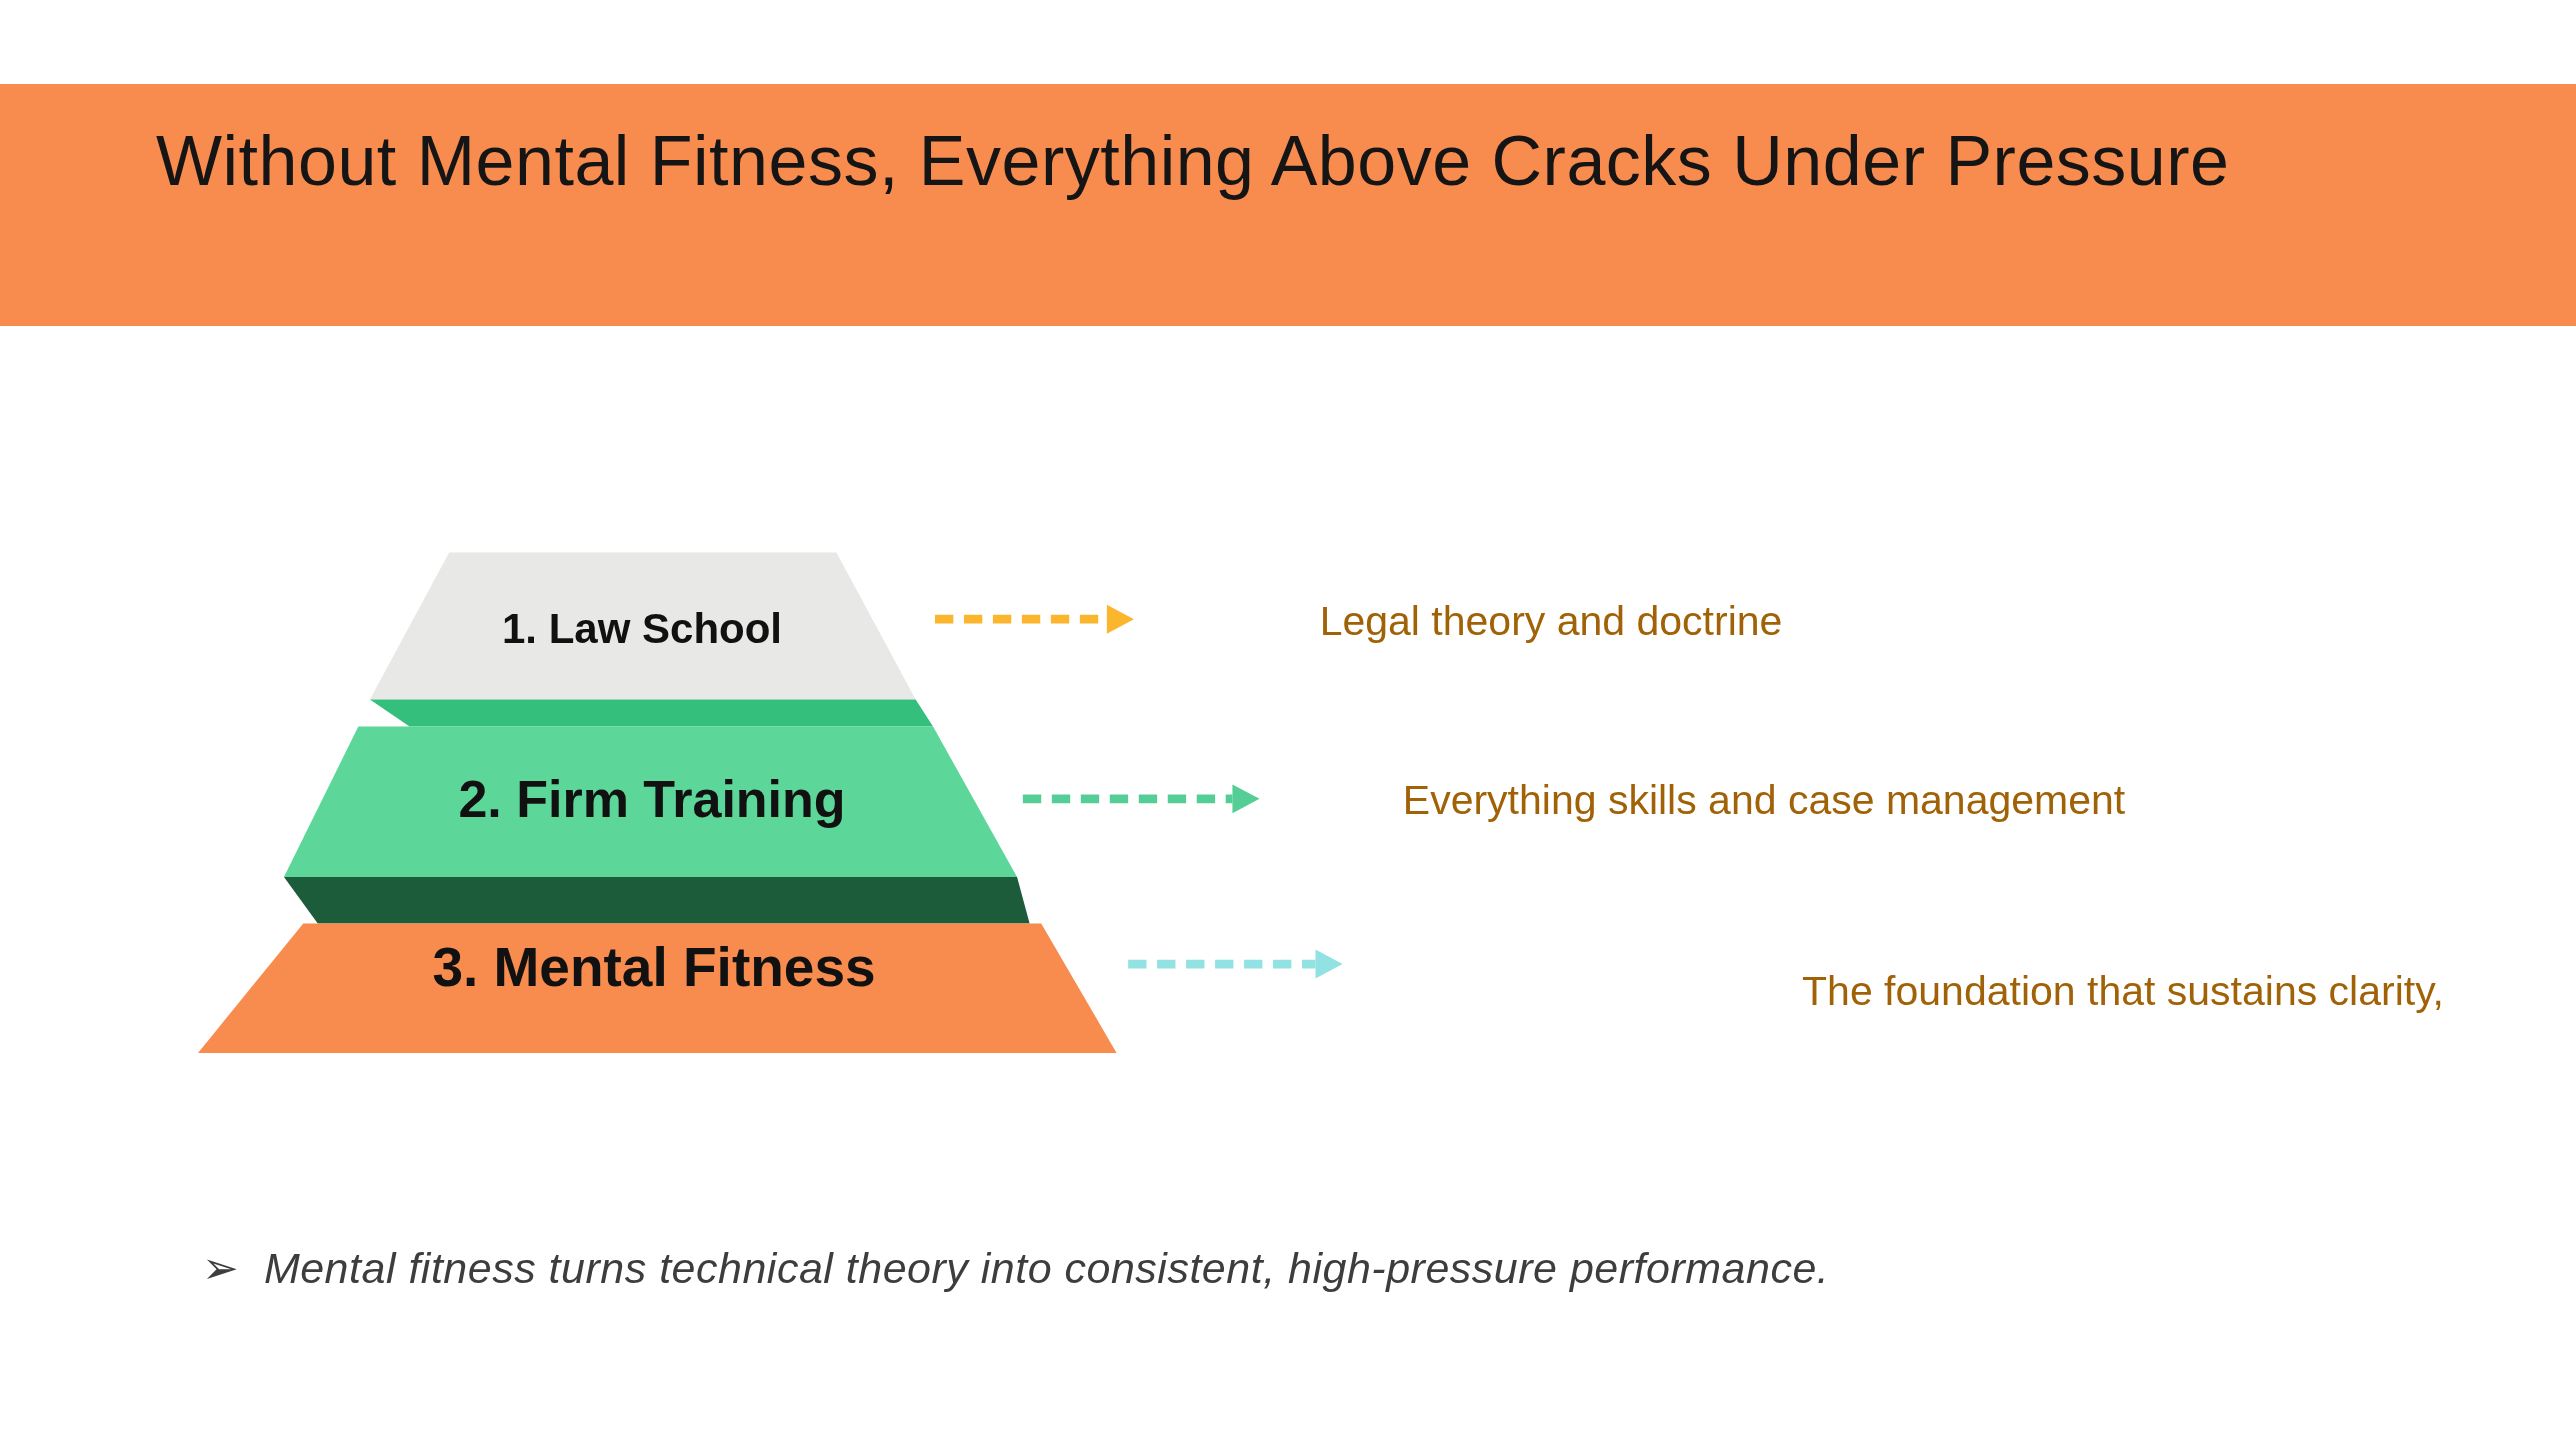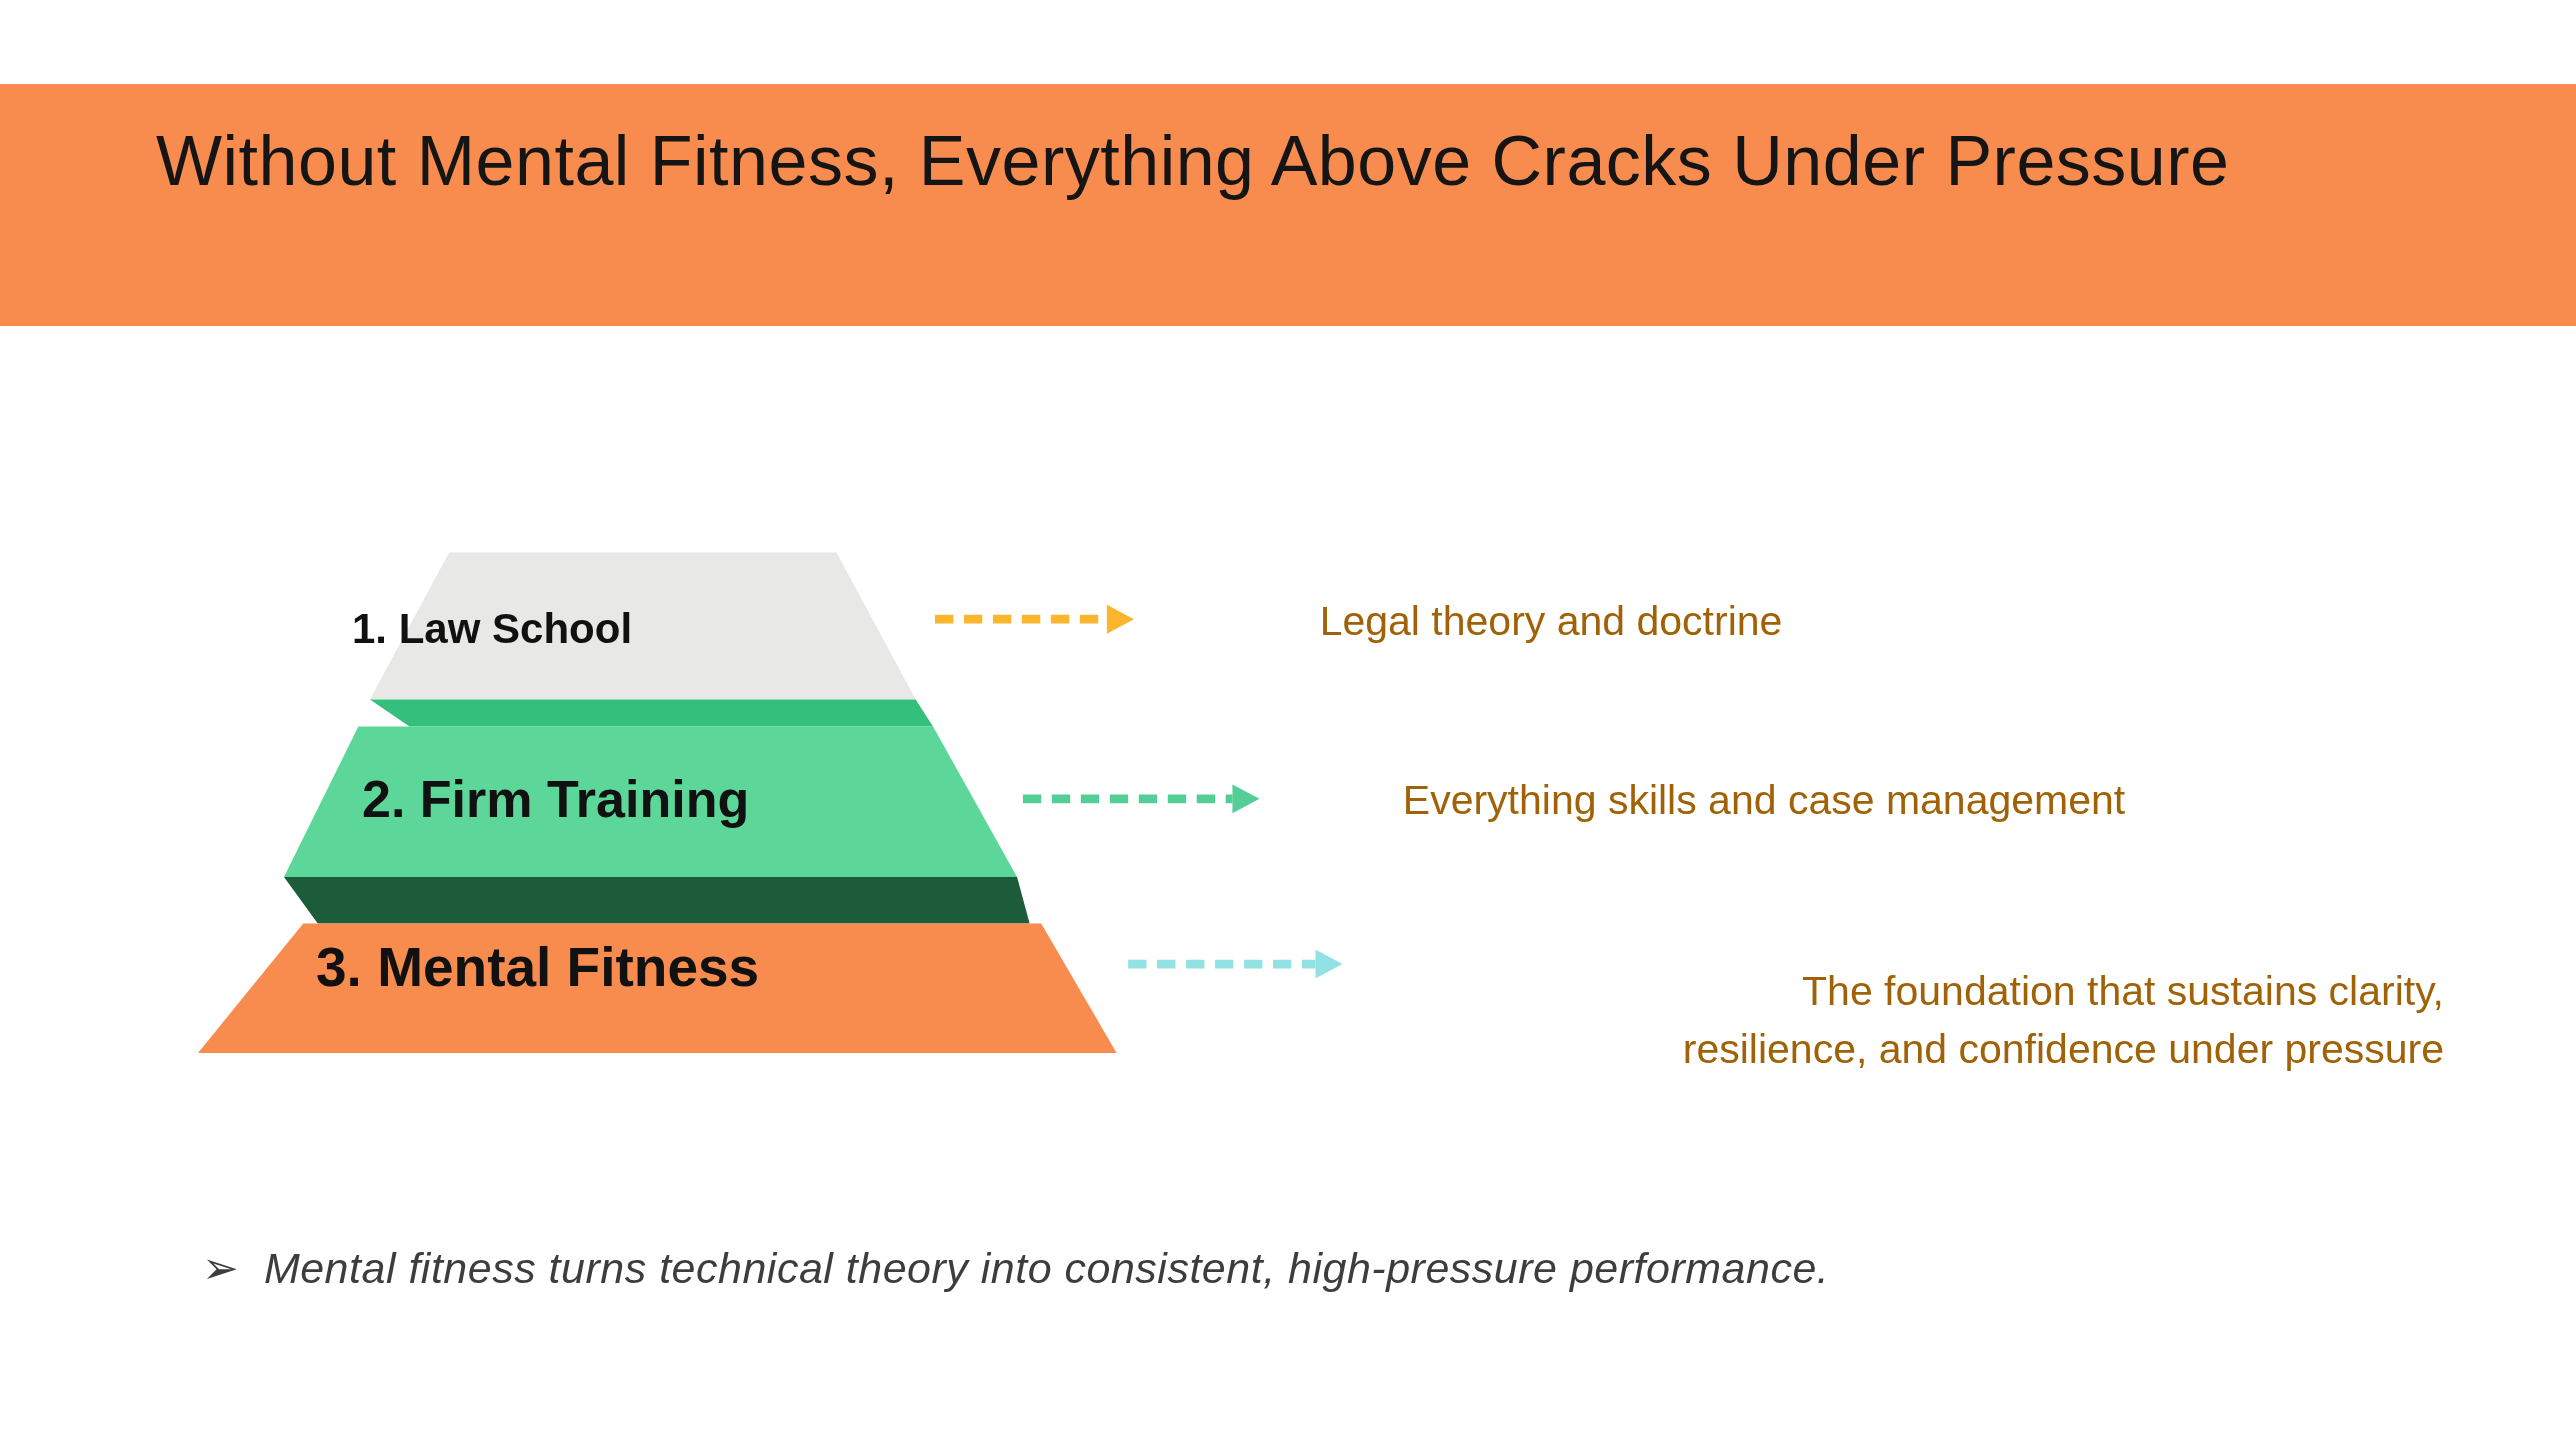--- a/index.html
+++ b/index.html
@@ -24,21 +24,21 @@
     font-size: 70px;
     line-height: 85px;
     font-weight: 500;
     color: #151515;
     letter-spacing: 0.5px;
     max-width: 2222px;
   }
   .pyramid-svg { position: absolute; left: 0; top: 0; }
   .pyr-label {
     position: absolute;
-    text-align: left;
+    text-align: center;
     color: #111111;
     font-weight: 700;
   }
   .label-1 { left: 352px; top: 605px; width: 580px; font-size: 42px; line-height: 48px; }
   .label-2 { left: 362px; top: 774px; width: 580px; font-size: 52px; line-height: 50px; }
   .label-3 { left: 316px; top: 936px; width: 676px; font-size: 55px; line-height: 62px; }
   .desc {
     position: absolute;
     text-align: center;
     color: #a16207;
@@ -106,21 +106,20 @@
   </svg>
 
   <div class="pyr-label label-1">1. Law School</div>
   <div class="pyr-label label-2">2. Firm Training</div>
   <div class="pyr-label label-3">3. Mental Fitness</div>
 
   <div class="desc desc-1">Legal theory and doctrine</div>
   <div class="desc desc-2">Everything skills and case management</div>
   <div class="desc desc-3">
     <div>The foundation that sustains clarity,</div>
-    <div>resilience, and confidence under pressure</div>
   </div>
 
   <div class="footnote">
     <span class="bullet">➢</span>
     <span class="note-text">Mental fitness turns technical theory into consistent, high-pressure performance.</span>
   </div>
 
 </div>
 
 

